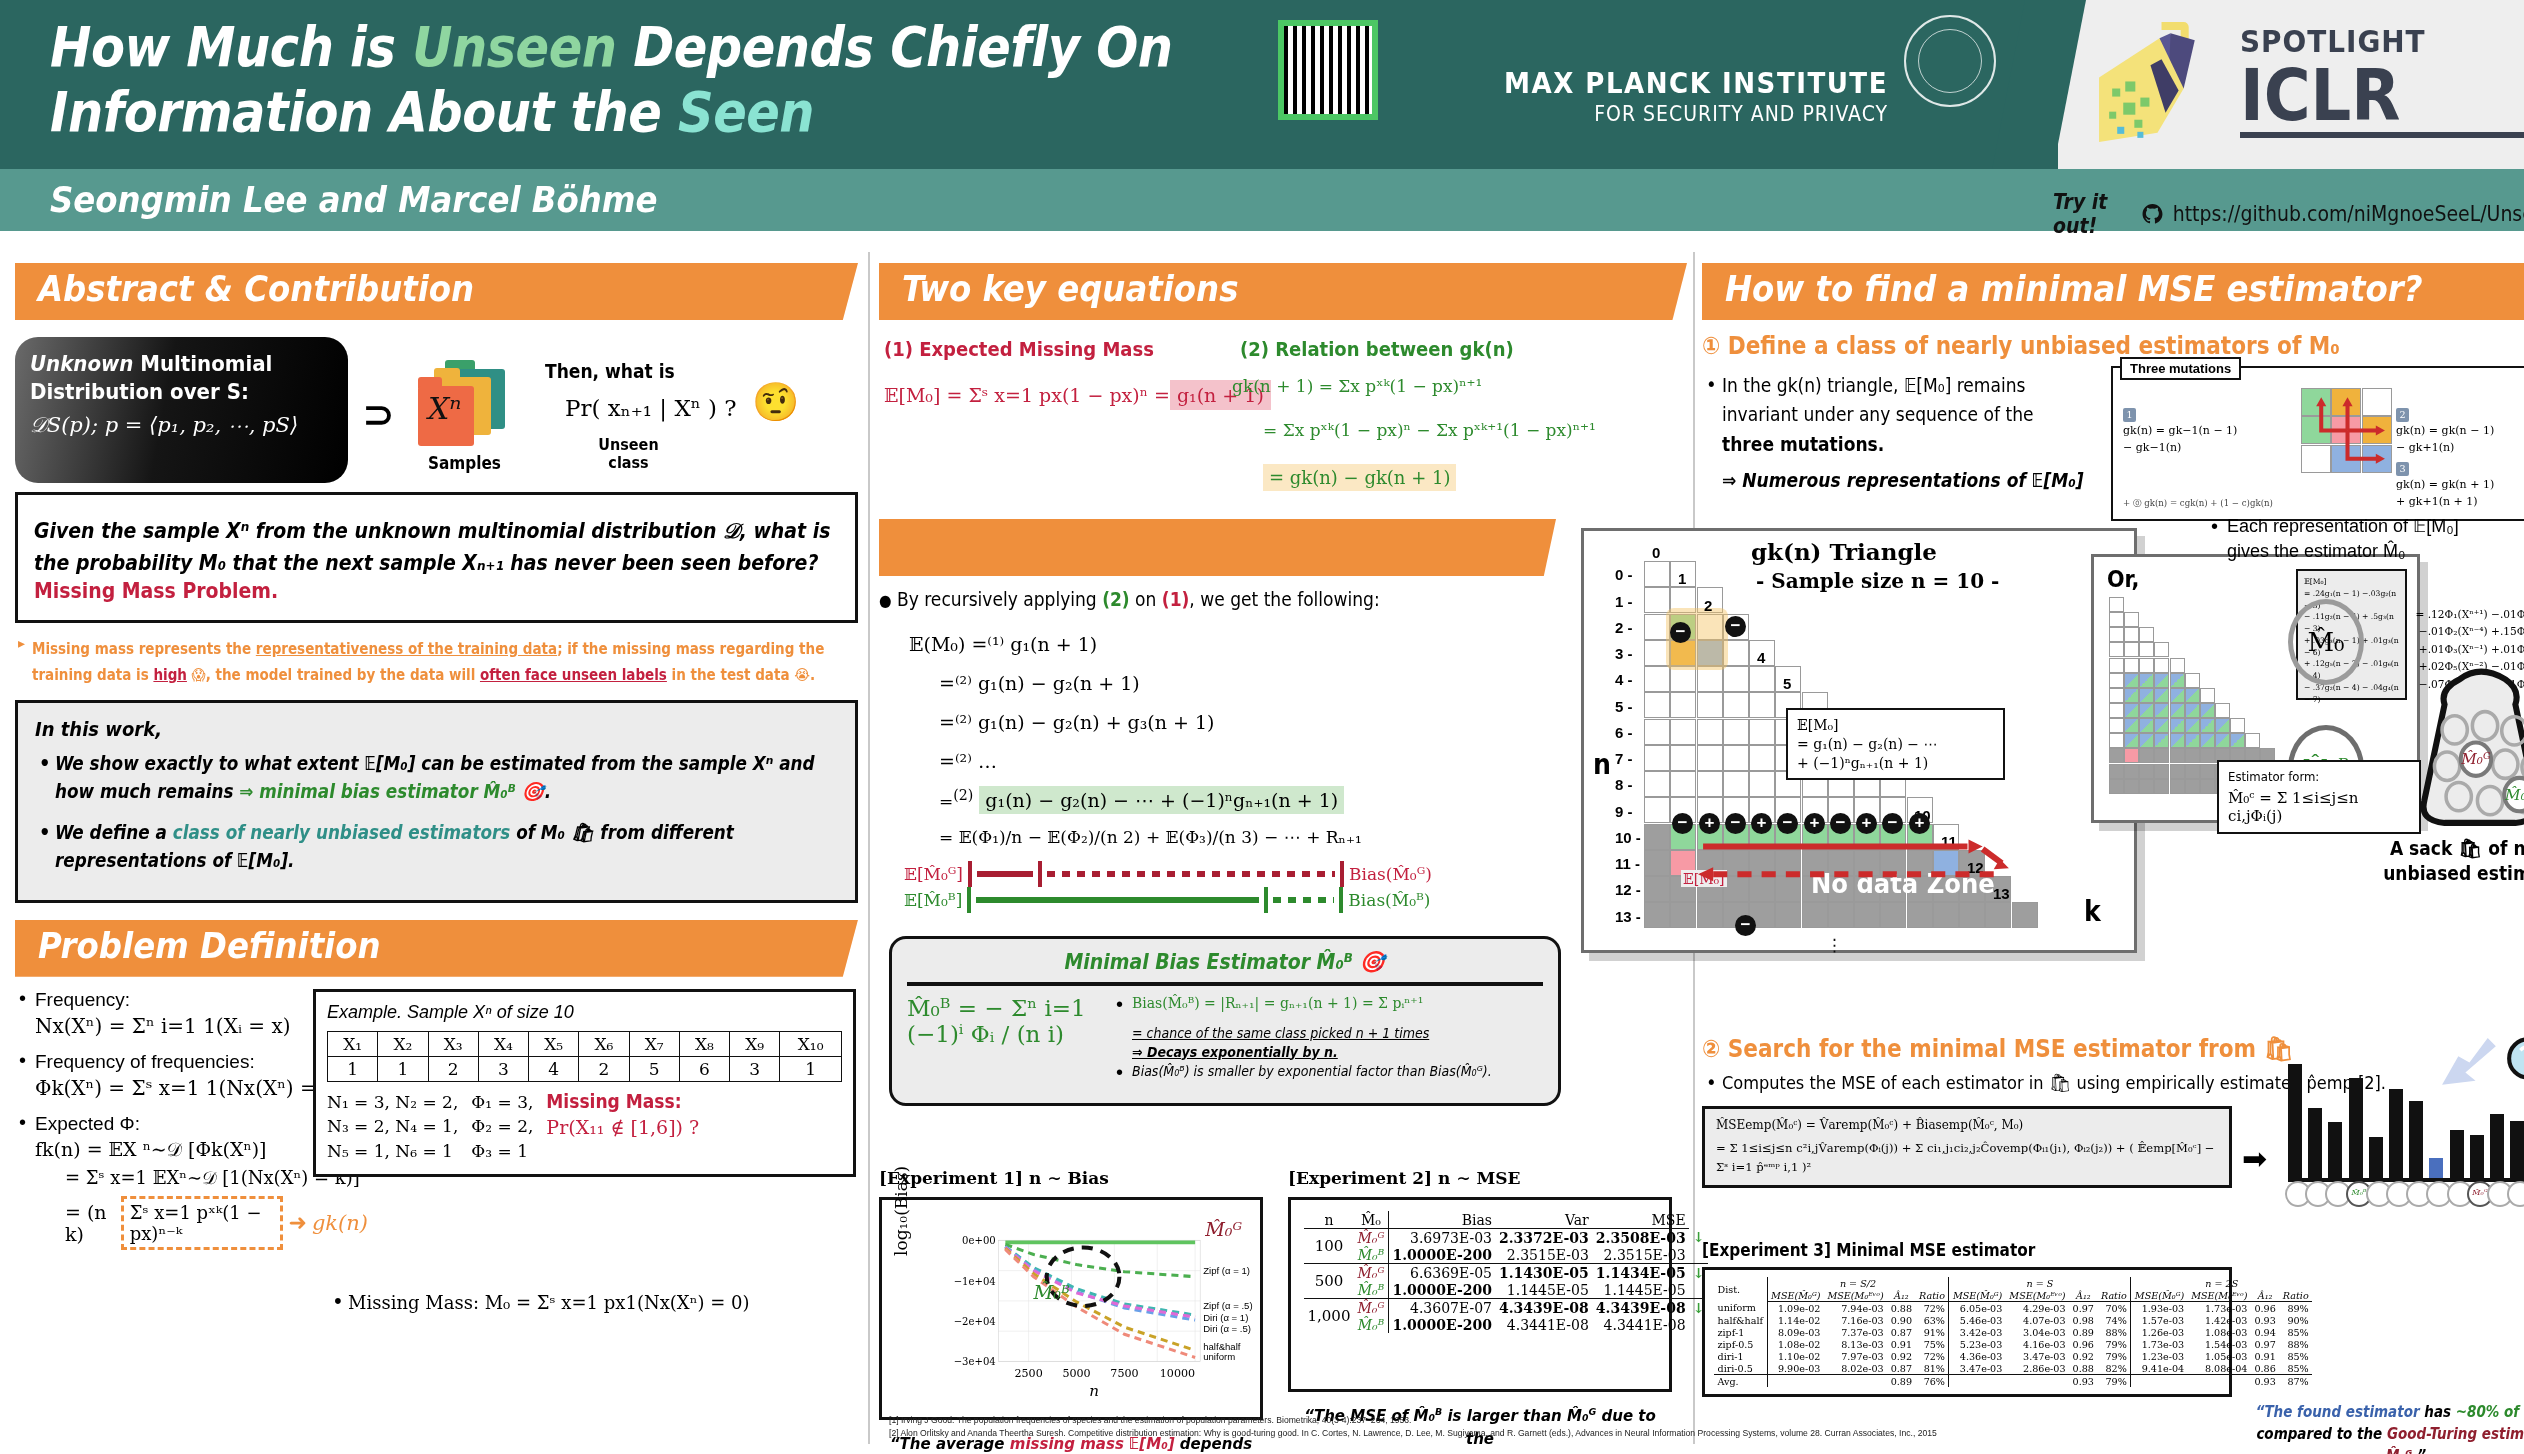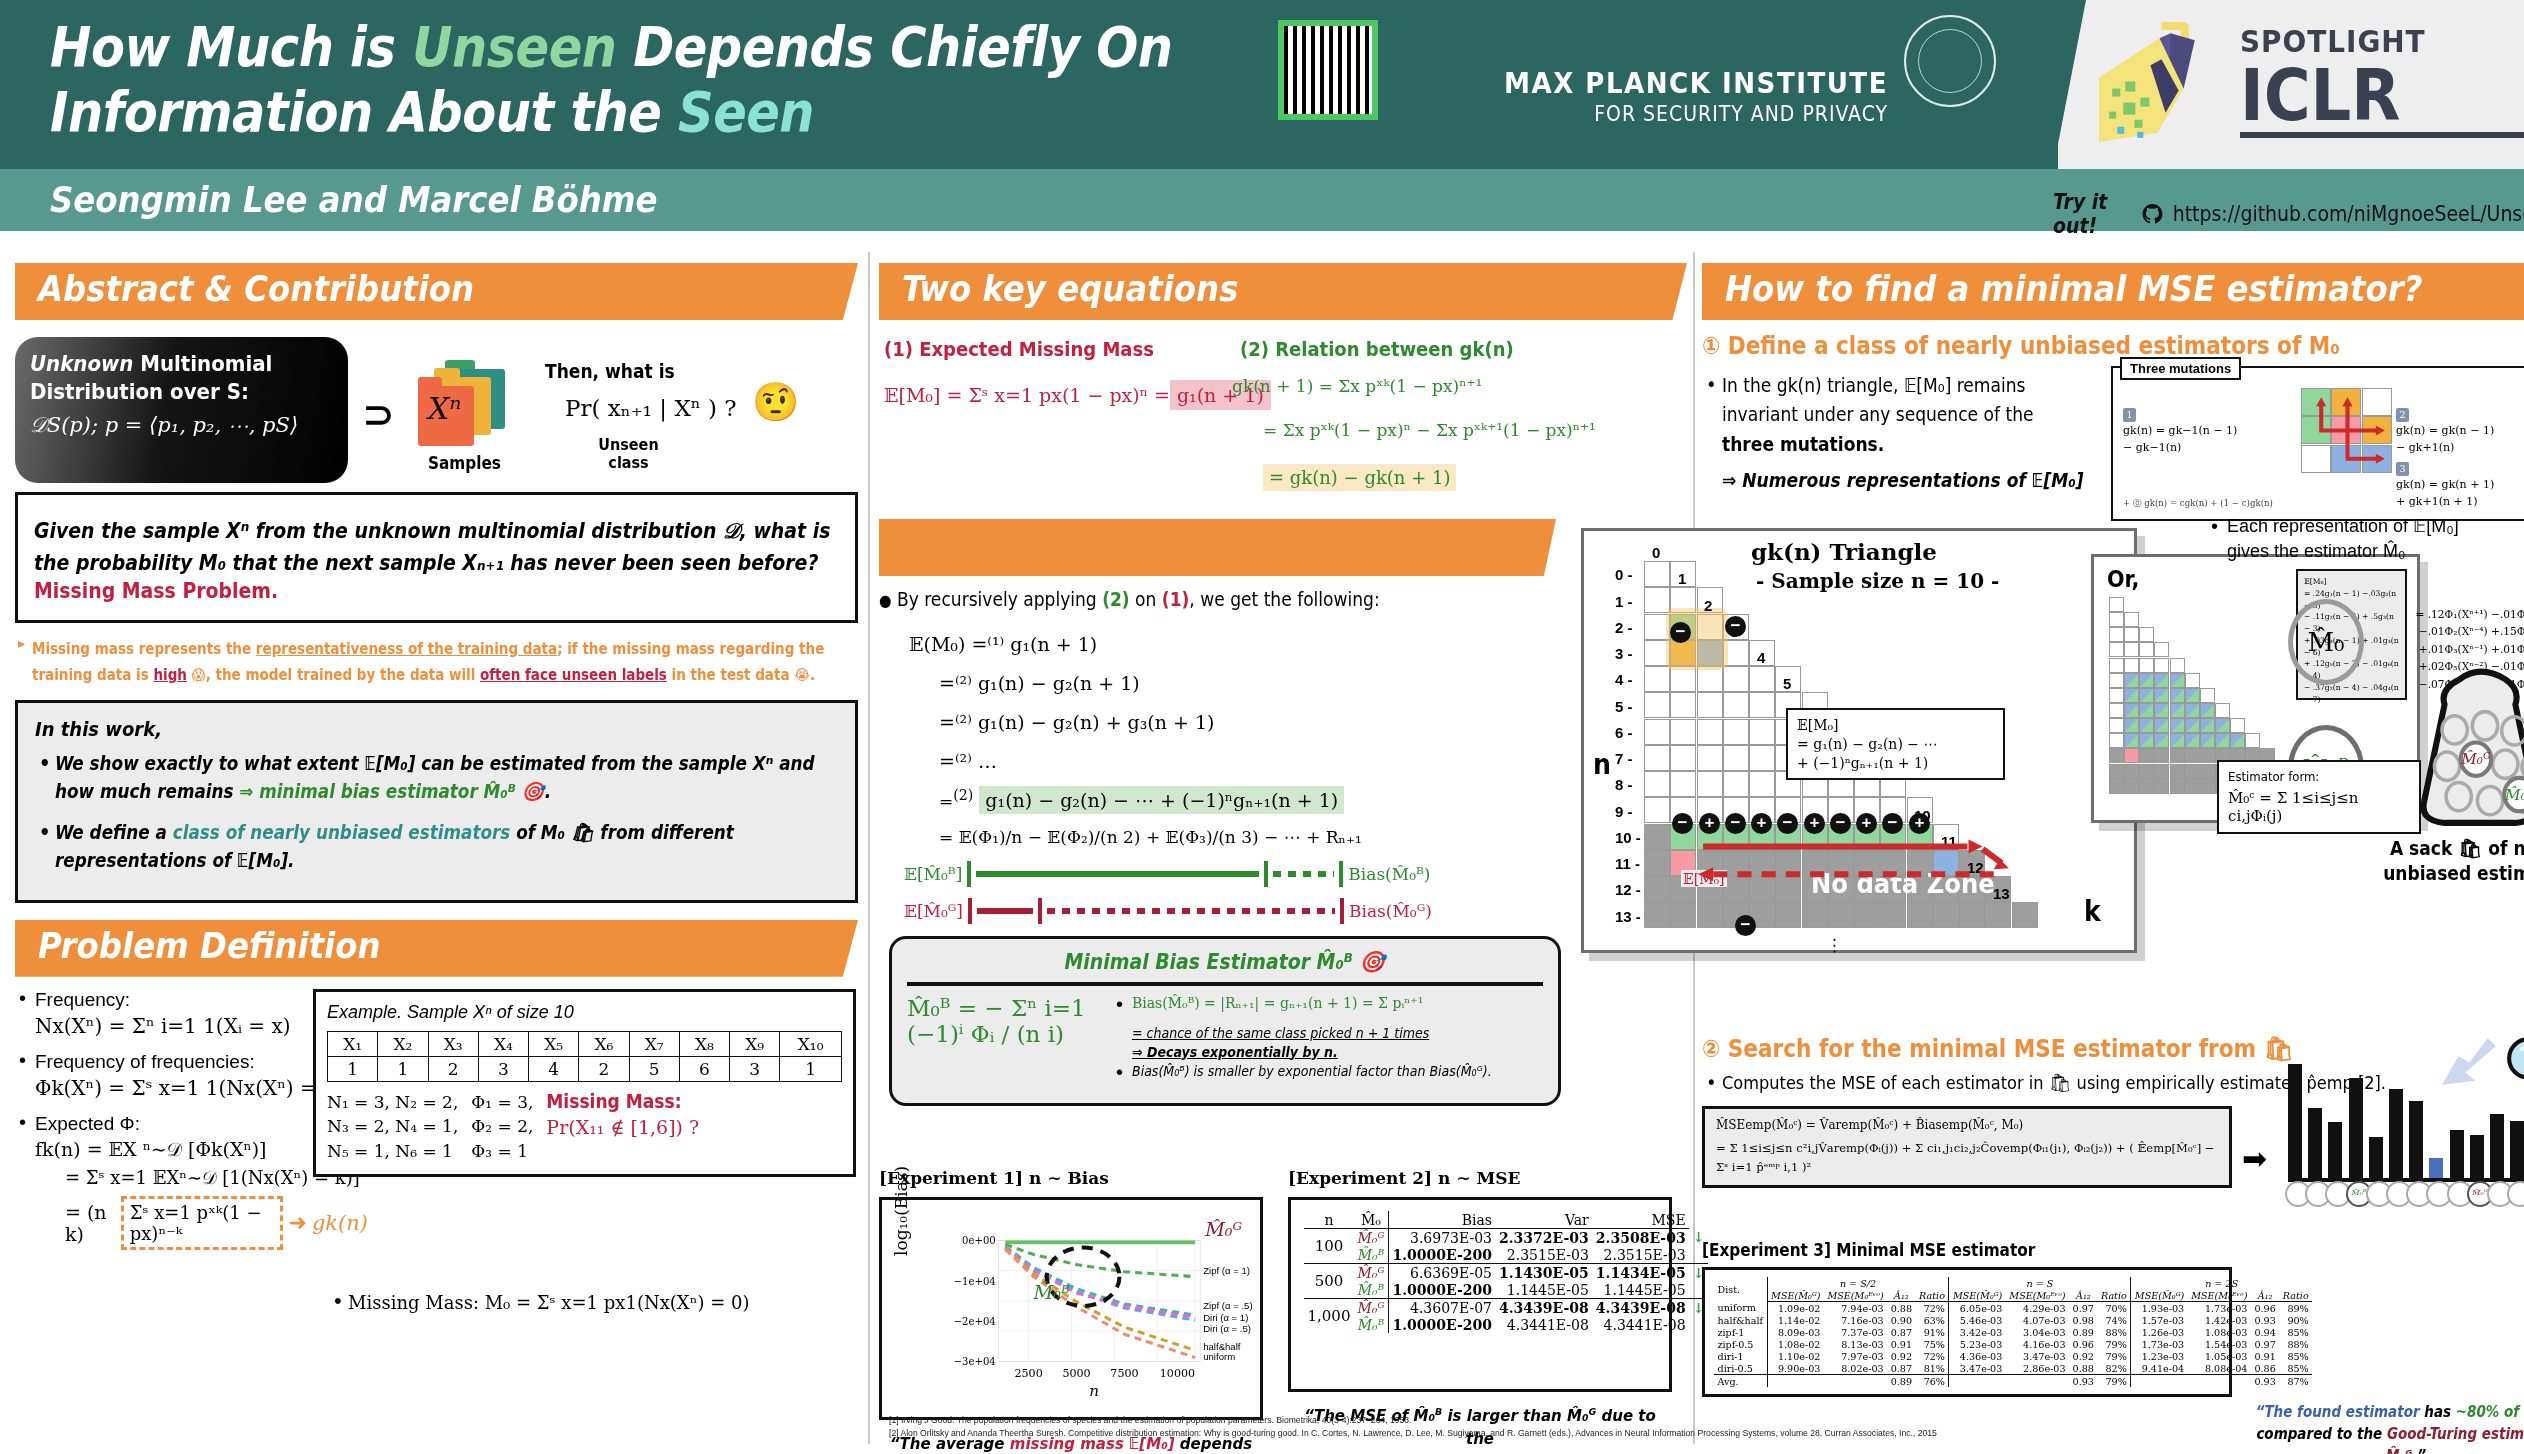--- a/index.html
+++ b/index.html
@@ -345,37 +345,37 @@
         <div style="margin-left:30px;">=⁽²⁾ g₁(n) − g₂(n) + g₃(n + 1)</div>
         <div style="margin-left:30px;">=⁽²⁾ …</div>
         <div style="margin-left:30px;">
           <span style="font-size:17px;">=<sup>(2)</sup></span>
           <span style="background:#cfe8cd;padding:3px 6px;">g₁(n) − g₂(n) − ⋯ + (−1)ⁿgₙ₊₁(n + 1)</span>
         </div>
         <div style="margin-left:30px;font-size:17px;">= 𝔼(Φ₁)/n − 𝔼(Φ₂)/(n 2) + 𝔼(Φ₃)/(n 3) − ⋯ + Rₙ₊₁</div>
       </div>
 
       <div style="position:absolute;left:25px;top:273px;width:581px;">
+        <div style="display:flex;align-items:center;gap:5px;">
+          <span class="mtxt red" style="font-size:17px;">𝔼[M̂₀ᴳ]</span>
+          <span style="display:inline-block;width:4px;height:26px;background:#a81e32;"></span>
+          <span style="display:inline-block;width:56px;height:6px;background:#a81e32;"></span>
+          <span style="display:inline-block;width:4px;height:26px;background:#a81e32;"></span>
+          <span style="display:inline-block;width:288px;height:6px;background:repeating-linear-gradient(90deg,#a81e32 0 8px,transparent 8px 15px);"></span>
+          <span style="display:inline-block;width:4px;height:26px;background:#a81e32;"></span>
+          <span class="mtxt red" style="font-size:17px;">Bias(M̂₀ᴳ)</span>
+        </div>
         <div style="display:flex;align-items:center;gap:5px;margin-bottom:11px;">
           <span class="mtxt grn" style="font-size:17px;">𝔼[M̂₀ᴮ]</span>
           <span style="display:inline-block;width:4px;height:26px;background:#2d8a2d;"></span>
           <span style="display:inline-block;width:283px;height:6px;background:#2d8a2d;"></span>
           <span style="display:inline-block;width:4px;height:26px;background:#2d8a2d;"></span>
           <span style="display:inline-block;width:61px;height:6px;background:repeating-linear-gradient(90deg,#2d8a2d 0 8px,transparent 8px 15px);"></span>
           <span style="display:inline-block;width:4px;height:26px;background:#2d8a2d;"></span>
           <span class="mtxt grn" style="font-size:17px;">Bias(M̂₀ᴮ)</span>
-        </div>
-        <div style="display:flex;align-items:center;gap:5px;">
-          <span class="mtxt red" style="font-size:17px;">𝔼[M̂₀ᴳ]</span>
-          <span style="display:inline-block;width:4px;height:26px;background:#a81e32;"></span>
-          <span style="display:inline-block;width:56px;height:6px;background:#a81e32;"></span>
-          <span style="display:inline-block;width:4px;height:26px;background:#a81e32;"></span>
-          <span style="display:inline-block;width:288px;height:6px;background:repeating-linear-gradient(90deg,#a81e32 0 8px,transparent 8px 15px);"></span>
-          <span style="display:inline-block;width:4px;height:26px;background:#a81e32;"></span>
-          <span class="mtxt red" style="font-size:17px;">Bias(M̂₀ᴳ)</span>
         </div>
       </div>
 
       <div class="grayblk rounded" style="position:absolute;left:10px;top:348px;width:672px;padding:11px 15px;box-sizing:border-box;">
         <div class="cond grn" style="text-align:center;font-size:21px;font-weight:bold;font-style:italic;">Minimal Bias Estimator M̂₀ᴮ 🎯</div>
         <div style="height:3.5px;background:#111;margin:8px 0 9px 0;"></div>
         <div style="display:flex;align-items:flex-start;gap:13px;">
           <div class="mtxt grn" style="font-size:23px;width:192px;">M̂₀ᴮ = − Σⁿ i=1 (−1)ⁱ Φᵢ / (n i)</div>
           <ul class="bulletlist" style="font-size:14px;flex:1;">
             <li style="margin-bottom:3px;">

